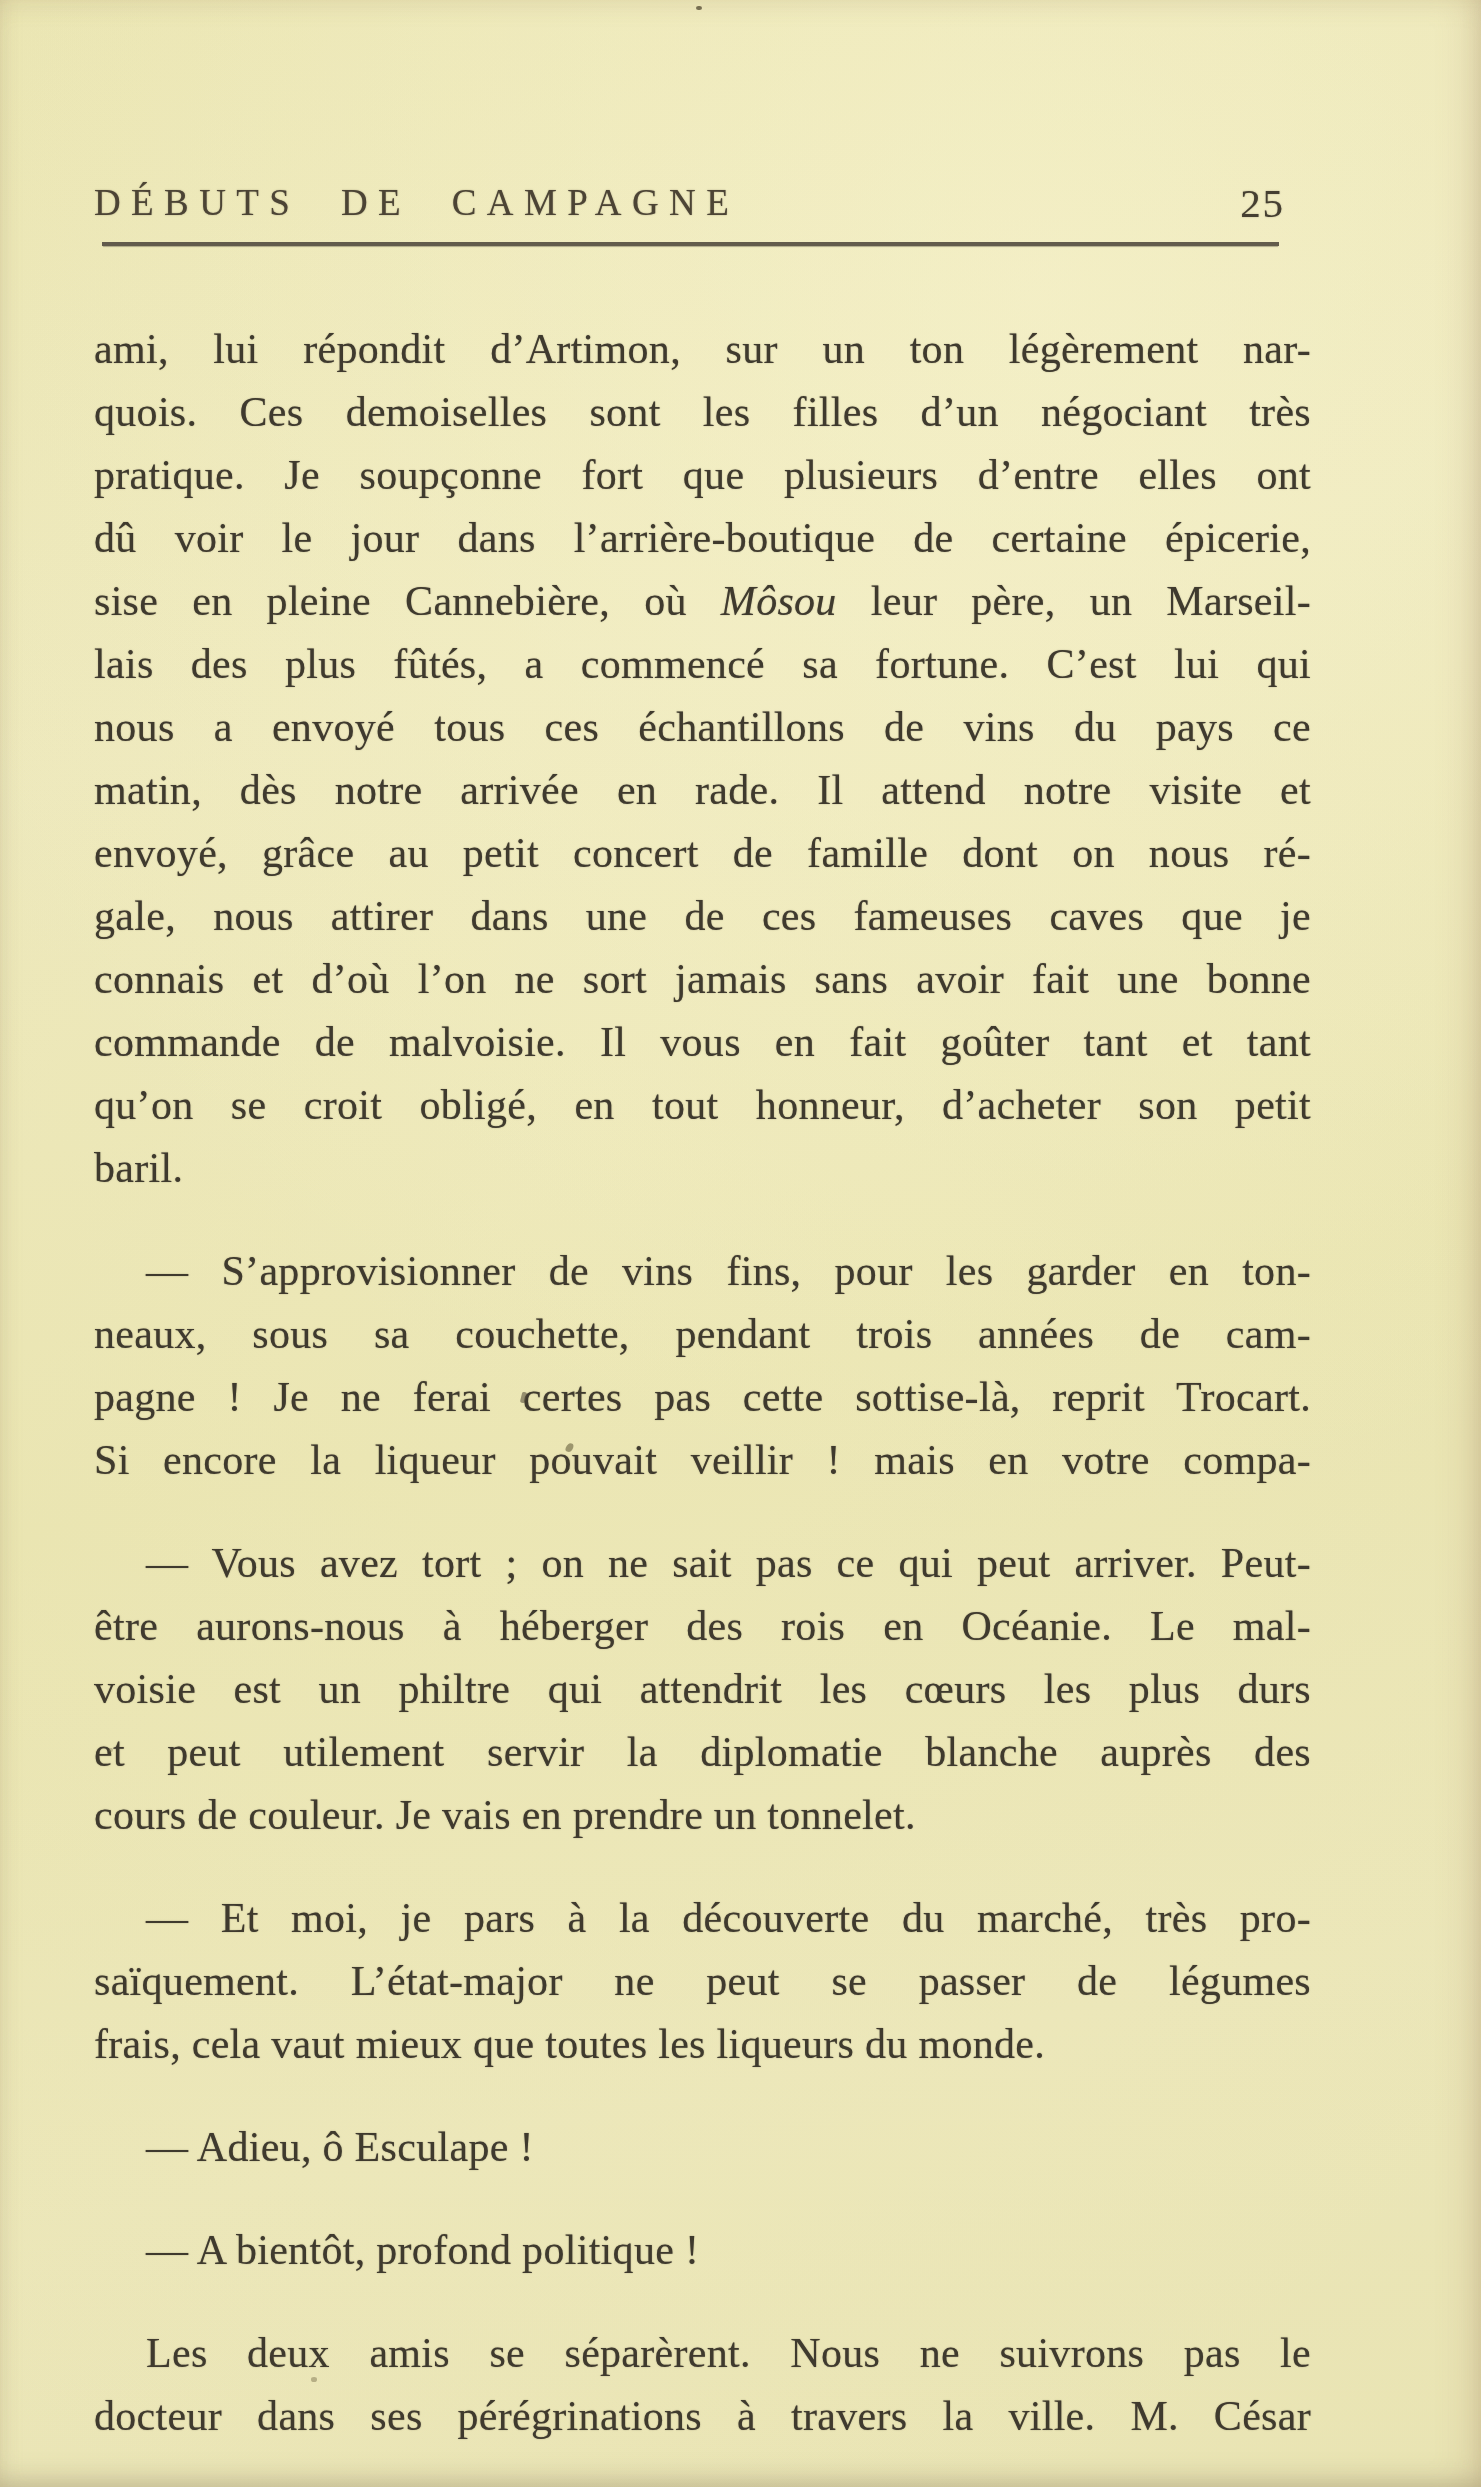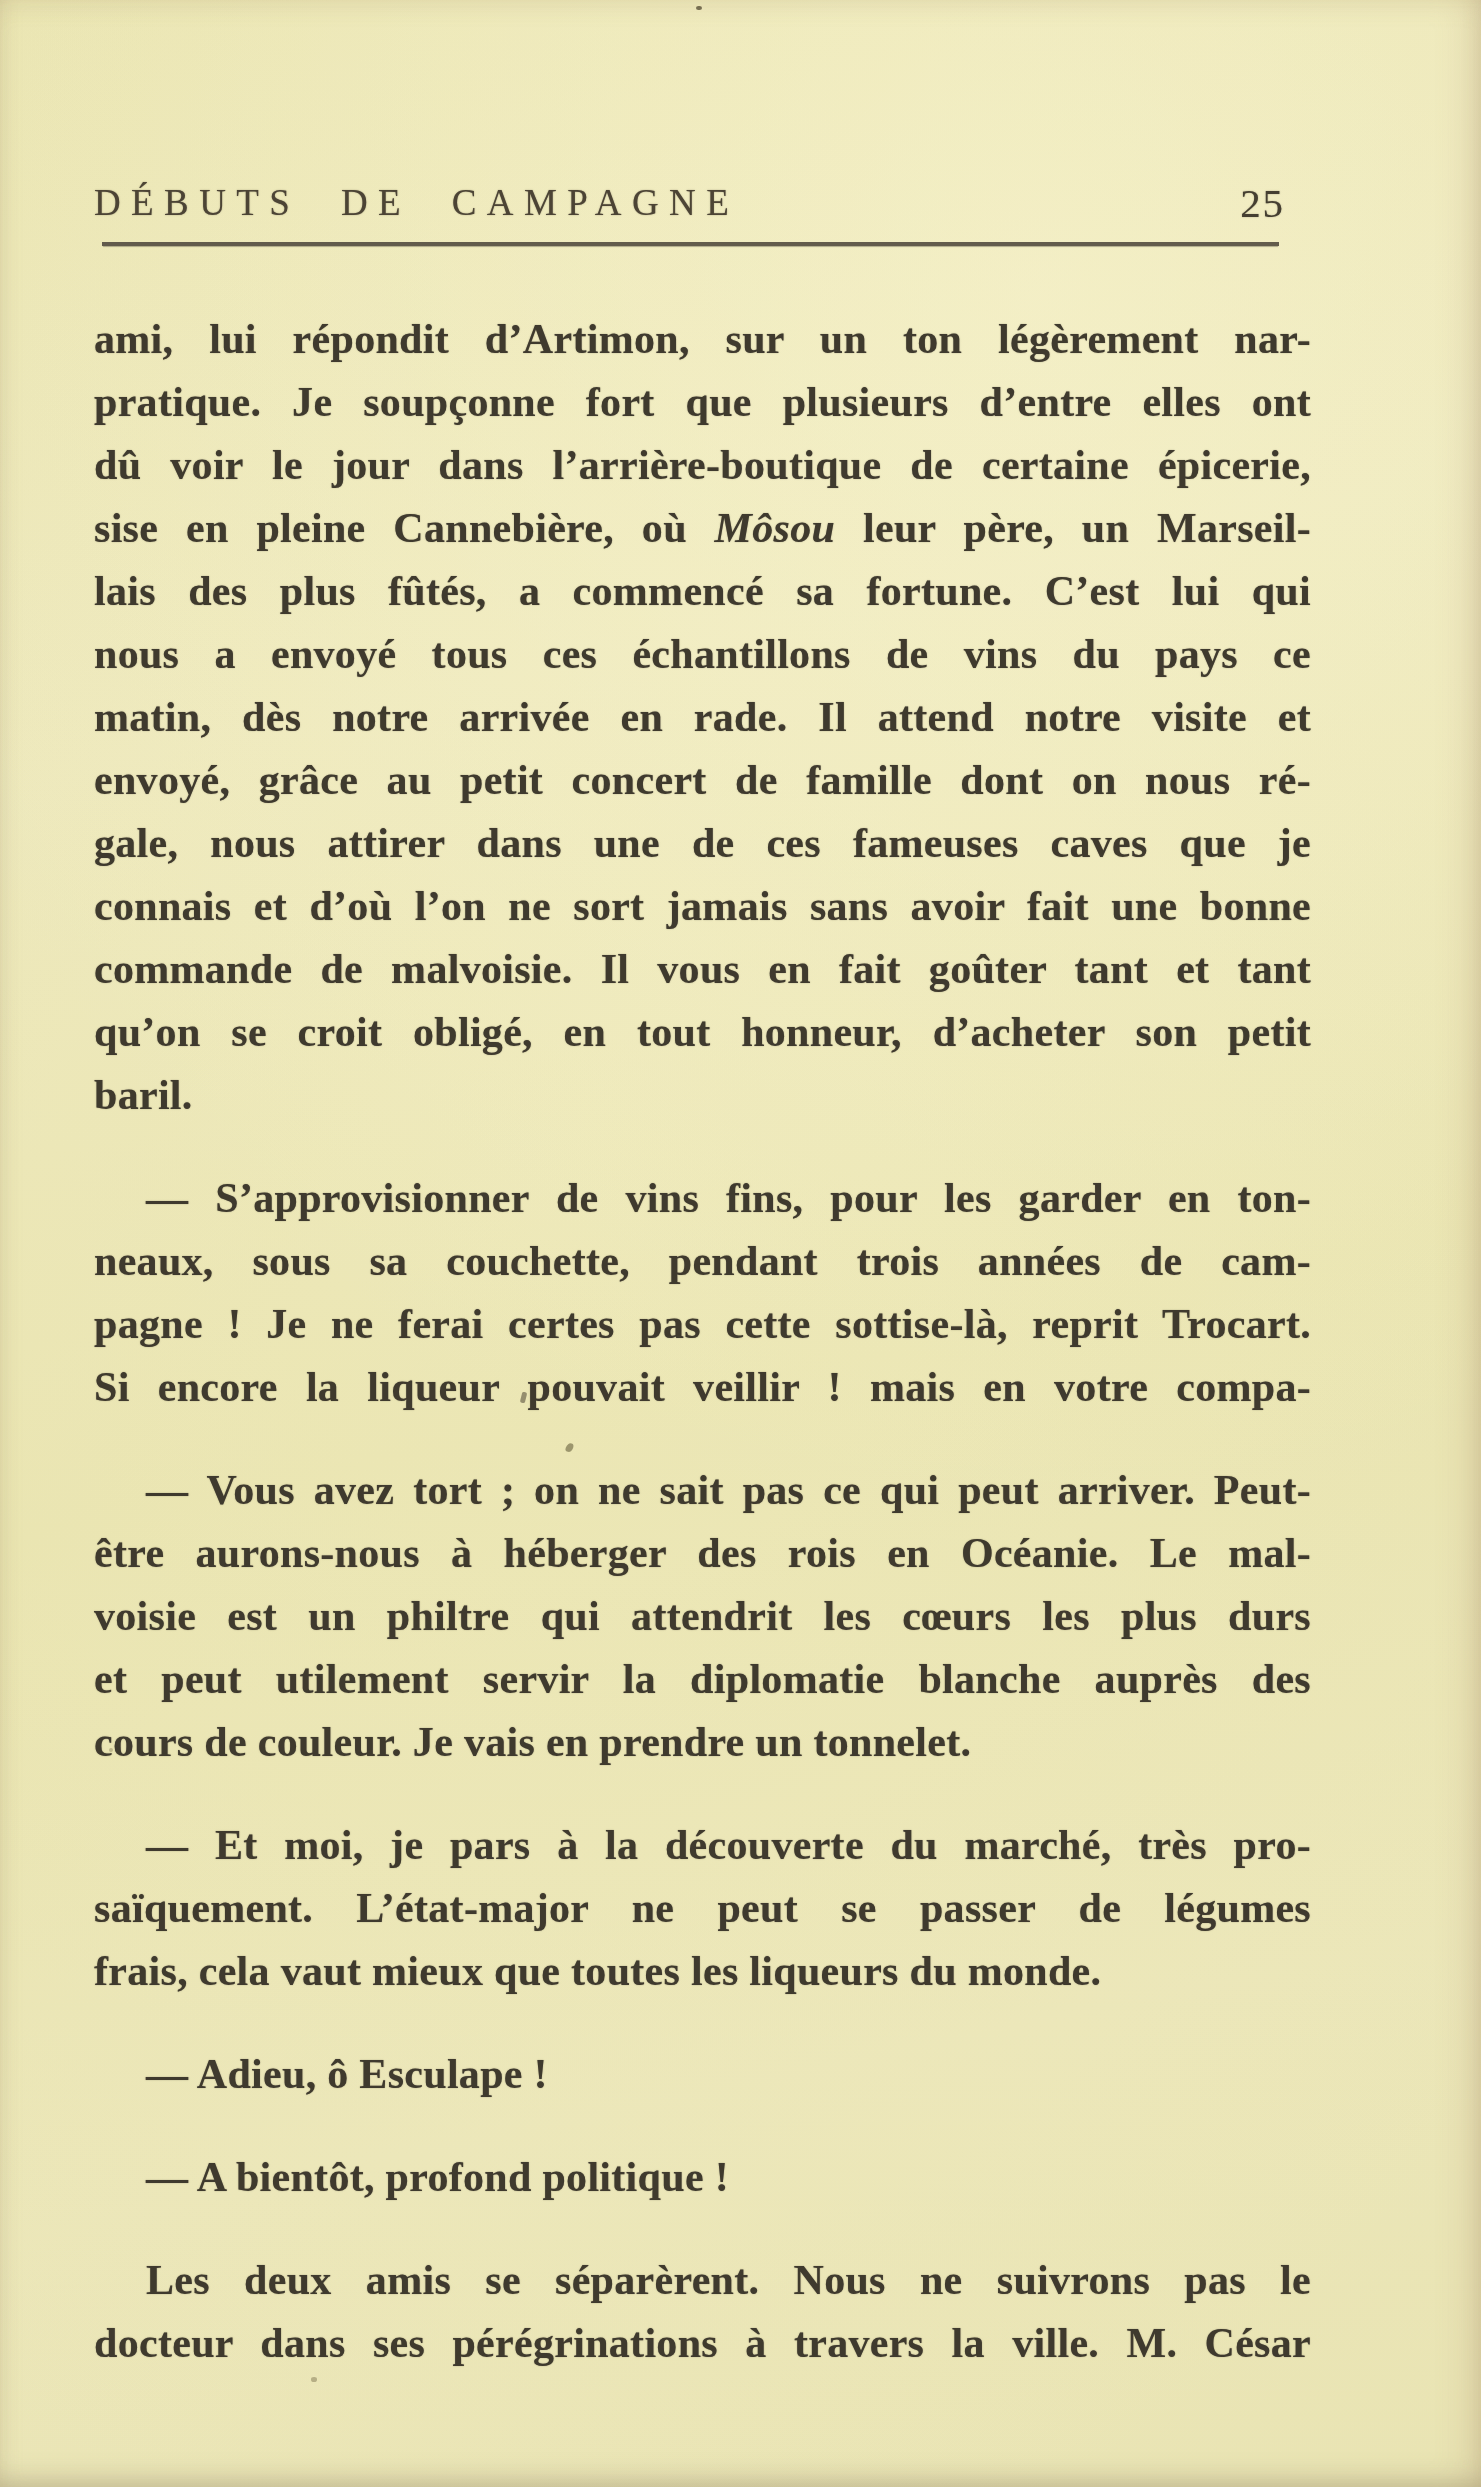--- a/index.html
+++ b/index.html
@@ -66,24 +66,23 @@
     width: 1177px;
     height: 3.8px;
     background: #575043;
     box-shadow: 0 1.9px 0.9px -0.9px rgba(87,80,67,.45);
     opacity: .92;
   }
 
   .body-text {
     position: absolute;
     left: 94px;
-    top: 308px;
+    top: 318px;
     width: 1217px;
     color: #3f3a2e;
-    font-weight: bold;
   }
   .line {
     height: 63px;
     line-height: 63px;
     font-size: 42px;
     letter-spacing: 0.3px;
     text-align: justify;
     text-align-last: justify;
     text-shadow: 0 0 1.2px rgba(62,55,42,.55);
     white-space: nowrap;
@@ -113,20 +112,21 @@
 
   <div class="header">
     <div class="running-title">DÉBUTS DE CAMPAGNE</div>
     <div class="page-number">25</div>
   </div>
 
   <div class="rule"></div>
 
   <div class="body-text">
     <div class="line jl">ami, lui répondit d’Artimon, sur un ton légèrement nar-</div>
+    <div class="line jl">quois. Ces demoiselles sont les filles d’un négociant très</div>
     <div class="line jl">pratique. Je soupçonne fort que plusieurs d’entre elles ont</div>
     <div class="line jl">dû voir le jour dans l’arrière-boutique de certaine épicerie,</div>
     <div class="line jl"><span>sise en pleine Cannebière, où </span><span class="it">Môsou</span><span> leur père, un Marseil-</span></div>
     <div class="line jl">lais des plus fûtés, a commencé sa fortune. C’est lui qui</div>
     <div class="line jl">nous a envoyé tous ces échantillons de vins du pays ce</div>
     <div class="line jl">matin, dès notre arrivée en rade. Il attend notre visite et</div>
     <div class="line jl">envoyé, grâce au petit concert de famille dont on nous ré-</div>
     <div class="line jl">gale, nous attirer dans une de ces fameuses caves que je</div>
     <div class="line jl">connais et d’où l’on ne sort jamais sans avoir fait une bonne</div>
     <div class="line jl">commande de malvoisie. Il vous en fait goûter tant et tant</div>

